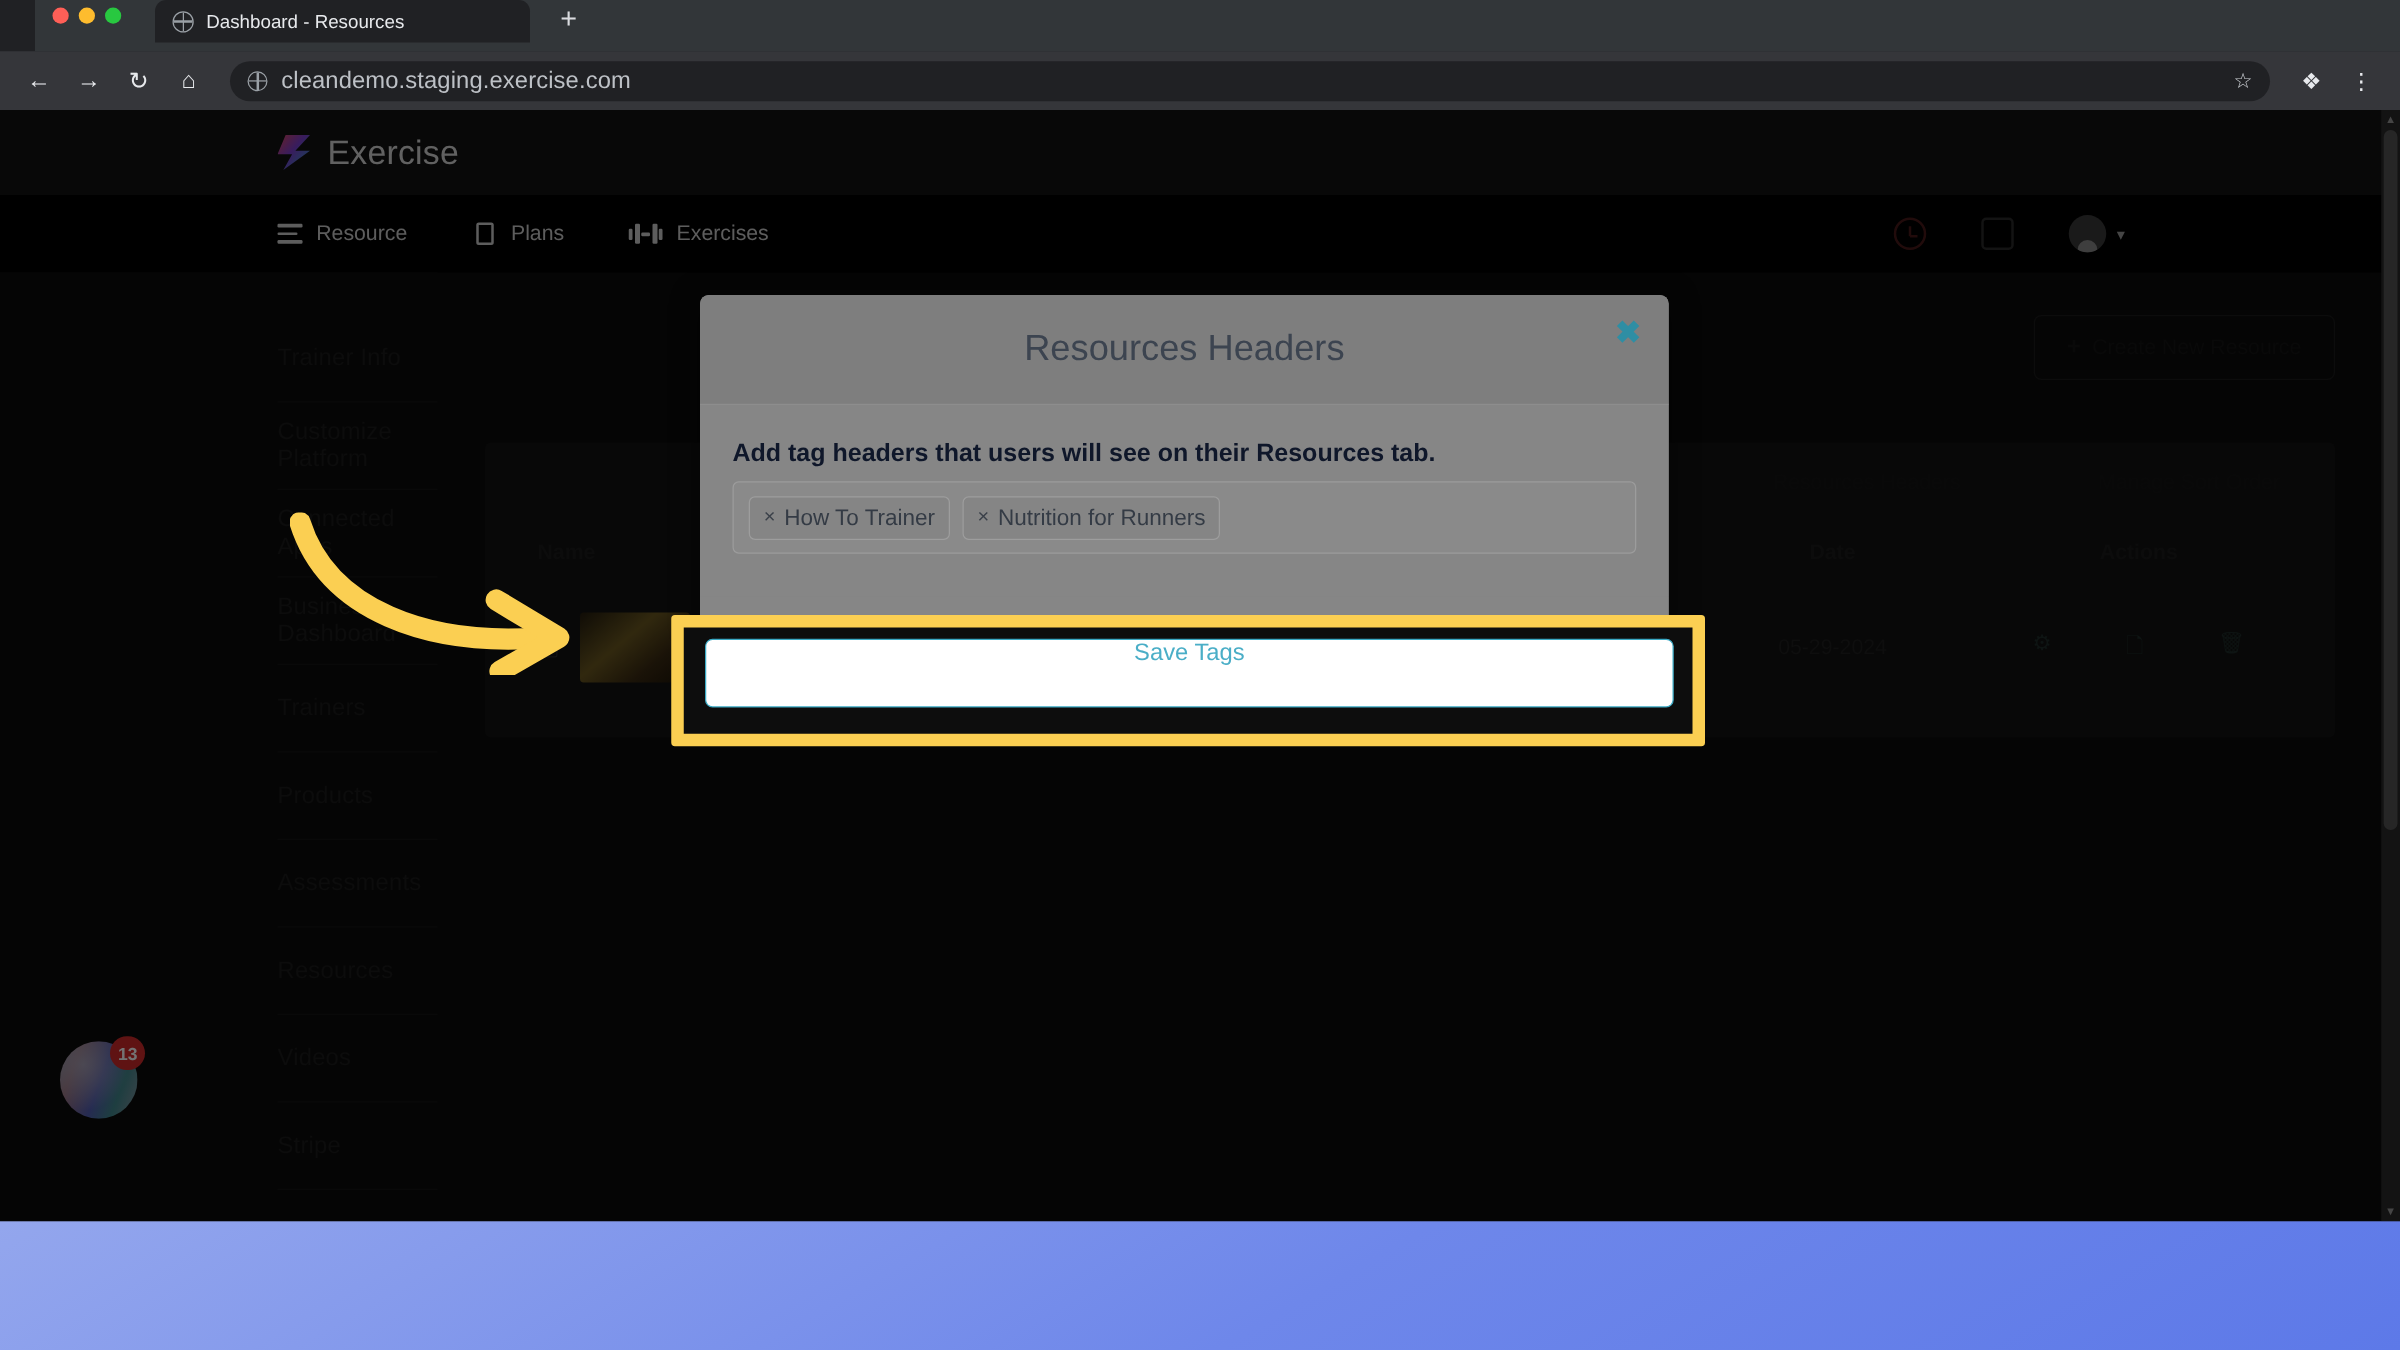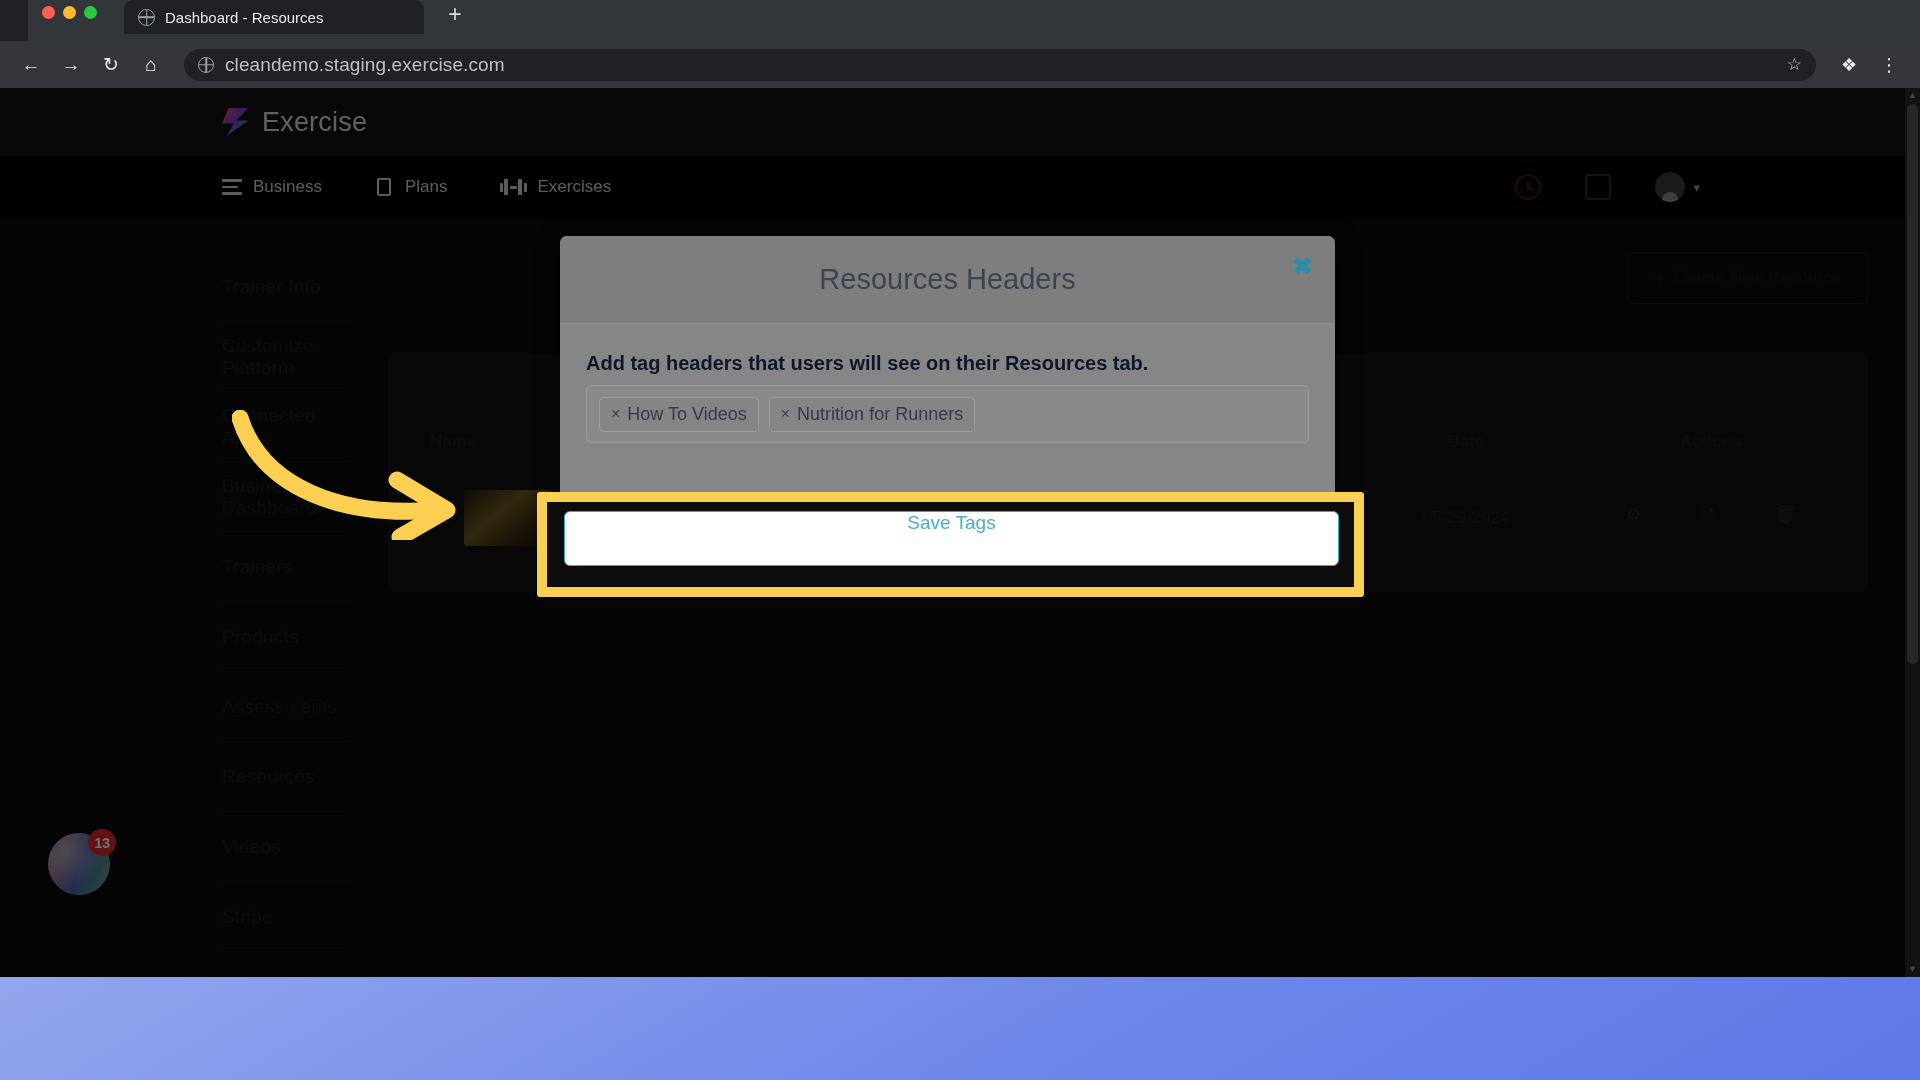--- a/index.html
+++ b/index.html
@@ -323,21 +323,21 @@
       <div id="brandbar">
         <span id="logo-mark"></span>
         <span id="brandname">Exercise</span>
       </div>
 
       <div id="navbar">
         <div class="navitem">
           <span class="navicon ic-lines">
               <i></i>
             </span>
-          <span>Business</span>
+          <span>Resource</span>
         </div>
         <div class="navitem">
           <span class="ic-clip"></span>
           <span>Plans</span>
         </div>
         <div class="navitem">
           <span class="ic-dumb">
             <span style="width:3px;height:9px"></span>
             <span style="width:4px;height:16px"></span>
             <span style="width:7px;height:3px"></span>
@@ -429,21 +429,21 @@
     <div id="modal">
       <div id="modal-head">
         <div id="modal-title">Resources Headers</div>
         <div id="modal-close">✖</div>
       </div>
       <div id="modal-body">
         <div id="modal-sub">Add tag headers that users will see on their Resources tab.</div>
         <div id="tag-field">
           <span class="tag-chip">
             <span class="tag-x">×</span>
-            <span>How To Videos</span>
+            <span>How To Trainer</span>
           </span>
           <span class="tag-chip">
             <span class="tag-x">×</span>
             <span>Nutrition for Runners</span>
           </span>
         </div>
       </div>
       <div id="modal-foot"></div>
     </div>
 

